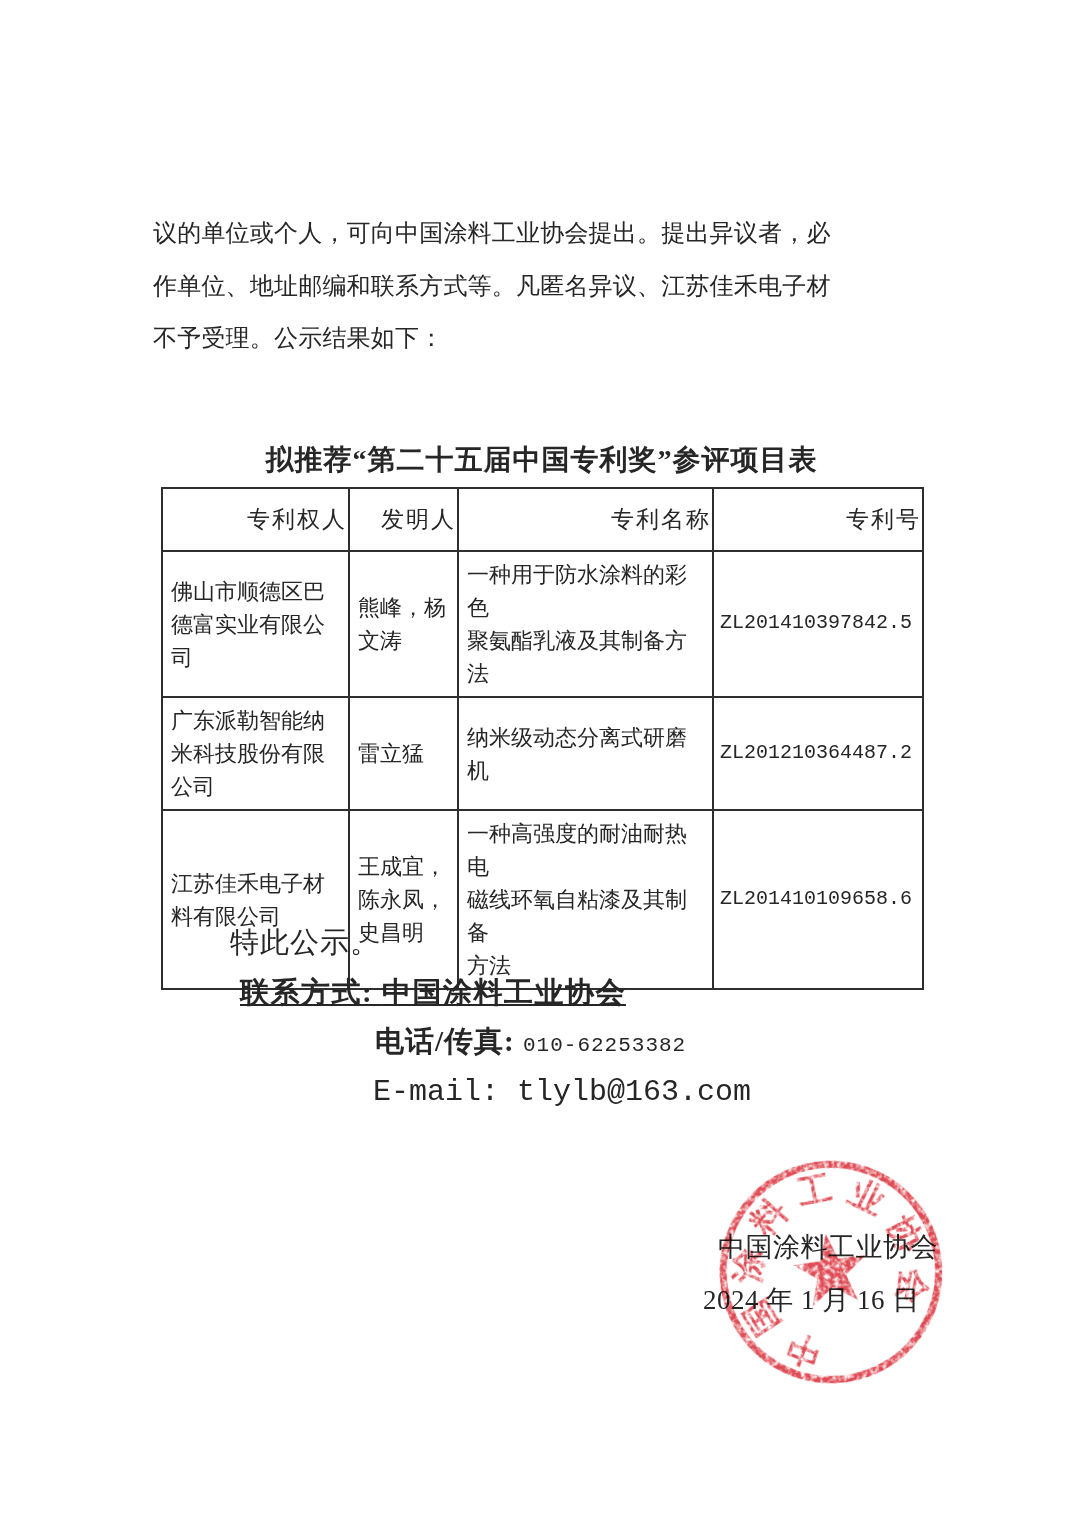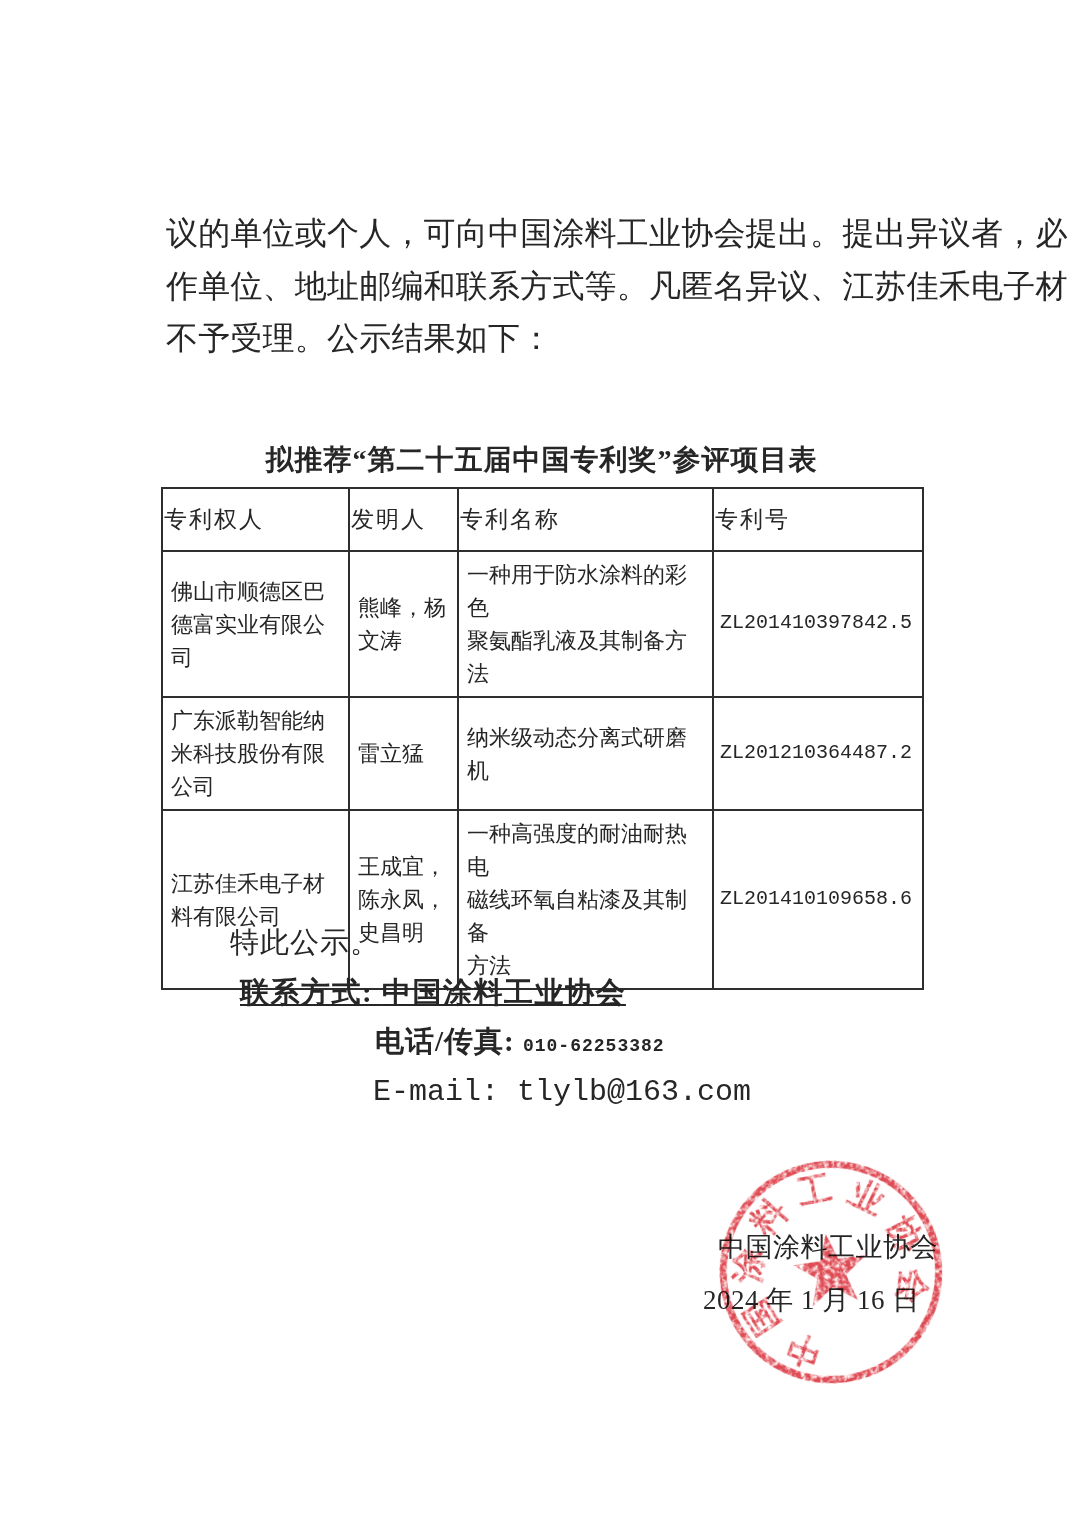--- a/index.html
+++ b/index.html
@@ -3,54 +3,54 @@
 <meta charset="utf-8">
 <style>
   html,body { margin:0; padding:0; background:#888; }
   .page {
     position:relative; width:1080px; height:1527px; margin:0 auto;
     background:#ffffff; overflow:hidden;
     font-family:"Liberation Serif","DejaVu Serif",serif; color:#262626;
   }
   
   .para { position:absolute; left:153px; top:207px; width:800px; }
-  .pline { font-size:32px; line-height:52.5px; white-space:nowrap; letter-spacing:0.2px;margin-left:13px; }
+  .pline { font-size:24px; line-height:52.5px; white-space:nowrap; letter-spacing:0.2px; }
 
   
   .tbl-title {
     position:absolute; left:161px; top:441px; width:761px;
     text-align:center; font-size:28px; font-weight:bold; letter-spacing:1px;
   }
 
   
   table.patent {
     position:absolute; left:161px; top:487px; width:761px;
     border-collapse:collapse; table-layout:fixed;
   }
   table.patent th, table.patent td {
     border:2px solid #2e2e2e; vertical-align:middle; font-weight:normal;
     overflow:hidden;
   }
-  table.patent thead th { height:59px; text-align:left; font-size:23px; letter-spacing:2px; }
+  table.patent thead th { height:59px; text-align:right; font-size:23px; letter-spacing:2px; }
   table.patent td { font-size:22px; line-height:33px; padding:6px 8px; white-space:pre-line; }
   table.patent td.num {
     font-family:"Liberation Mono","DejaVu Sans Mono",monospace;
     font-size:20px; padding:0 0 3px 6px; white-space:nowrap; letter-spacing:0;
   }
   tr.r1 td { height:88px; }
   tr.r2 td { height:92px; }
   tr.r3 td { height:106px; }
 
   
   .closing { position:absolute; left:183px; top:923px; font-size:29px; letter-spacing:1px;margin-left:47px; }
   .contact-org { position:absolute; left:240px; top:973px; font-size:29px; font-weight:bold; letter-spacing:1.5px;text-decoration:underline; }
   .contact-phone { position:absolute; left:375px; top:1022px; font-size:29px; font-weight:bold; letter-spacing:1px; }
   .contact-email { position:absolute; left:373px; top:1075px; font-size:26px; }
   .mono { font-family:"Liberation Mono","DejaVu Sans Mono",monospace; }
-  .contact-phone .mono { font-size:18px; font-weight:bold; }
+  .contact-phone .mono { font-size:21px; font-weight:normal; }
   .contact-email .mono { font-size:30px; }
 
   
   .sig-org  { position:absolute; left:718px; top:1229px; font-size:27px; letter-spacing:0.5px; }
   .sig-date { position:absolute; left:703px; top:1282px; font-size:27px; letter-spacing:0.5px; }
 
   
   .stamp {
     position:absolute; left:704px; top:1145px; width:254px; height:254px;
     mix-blend-mode:multiply; opacity:0.93; transform:rotate(-8deg);

